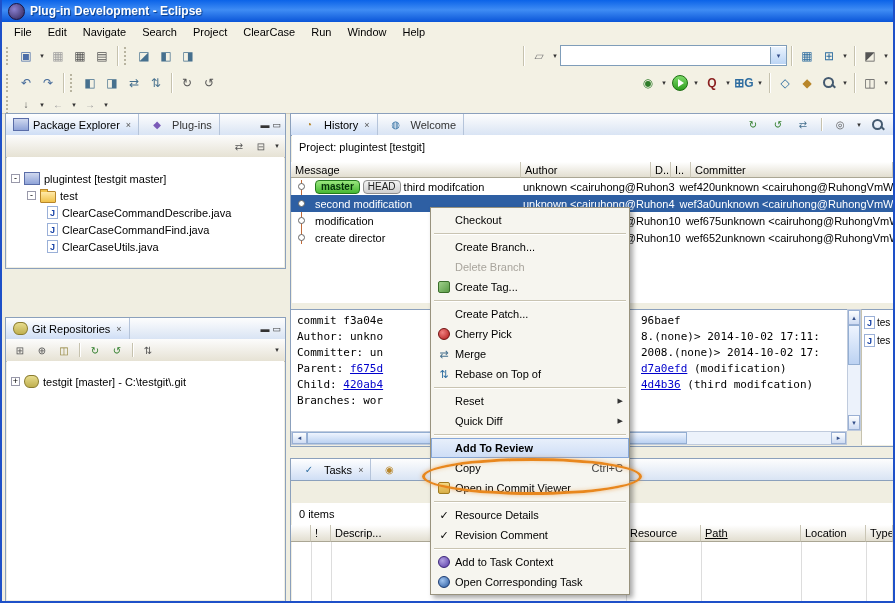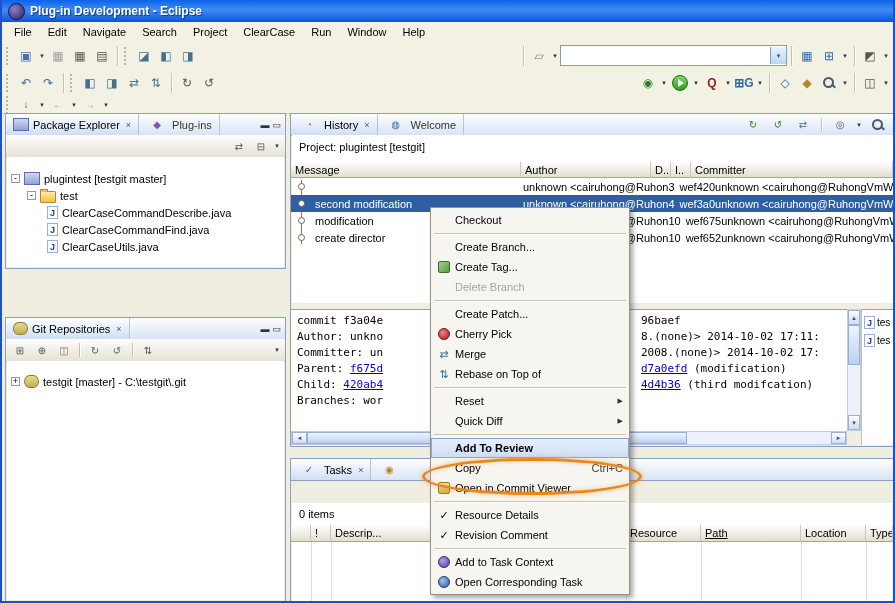--- a/index.html
+++ b/index.html
@@ -301,20 +301,25 @@
       <div class="thc" style="width:130px;">Author</div>
       <div class="thc" style="width:20px;">D..</div>
       <div class="thc" style="width:20px;">I..</div>
       <div class="thc" style="flex:1;">Committer</div>
     </div>
 
     <div class="gline" style="top:66px;height:64px;"></div>
 
     <div class="hrow" style="top:64px;">
       <span class="gdot"></span>
+      <div class="msg">
+        <span class="badge-green">master</span>
+        <span class="badge-gray">HEAD</span>
+        <span>third modifcation</span>
+      </div>
       <div class="meta">
         <span>unknown &lt;cairuhong@Ruhon3</span>
         <span class="cid">wef420</span>
         <span>unknown &lt;cairuhong@RuhongVmWin2</span>
       </div>
     </div>
     <div class="hrow sel" style="top:81px;padding-left:12px;">
       <span class="gdot"></span>
       <div class="msg">
           <span>second modification</span>
@@ -420,30 +425,30 @@
   <div id="ctx">
     <div class="mi">
       <span class="gut"></span>
       <span class="lbl">Checkout</span>
     </div>
     <div class="msep"></div>
     <div class="mi">
       <span class="gut"></span>
       <span class="lbl">Create Branch...</span>
     </div>
+    <div class="mi dis">
+      <span class="gut"></span>
+      <span class="lbl">Delete Branch</span>
+    </div>
     <div class="mi">
       <span class="gut">
           <span class="mic" style="background:linear-gradient(135deg,#9fd08a,#5a9a46);border:1px solid #3a6e2a;"></span>
         </span>
       <span class="lbl">Create Tag...</span>
     </div>
-    <div class="mi dis">
-      <span class="gut"></span>
-      <span class="lbl">Delete Branch</span>
-    </div>
     <div class="msep"></div>
     <div class="mi">
       <span class="gut"></span>
       <span class="lbl">Create Patch...</span>
     </div>
     <div class="mi">
       <span class="gut">
           <span class="mic" style="background:radial-gradient(circle at 35% 35%,#f08080,#b01818);border-radius:50%;border:1px solid #701010;"></span>
         </span>
       <span class="lbl">Cherry Pick</span>

